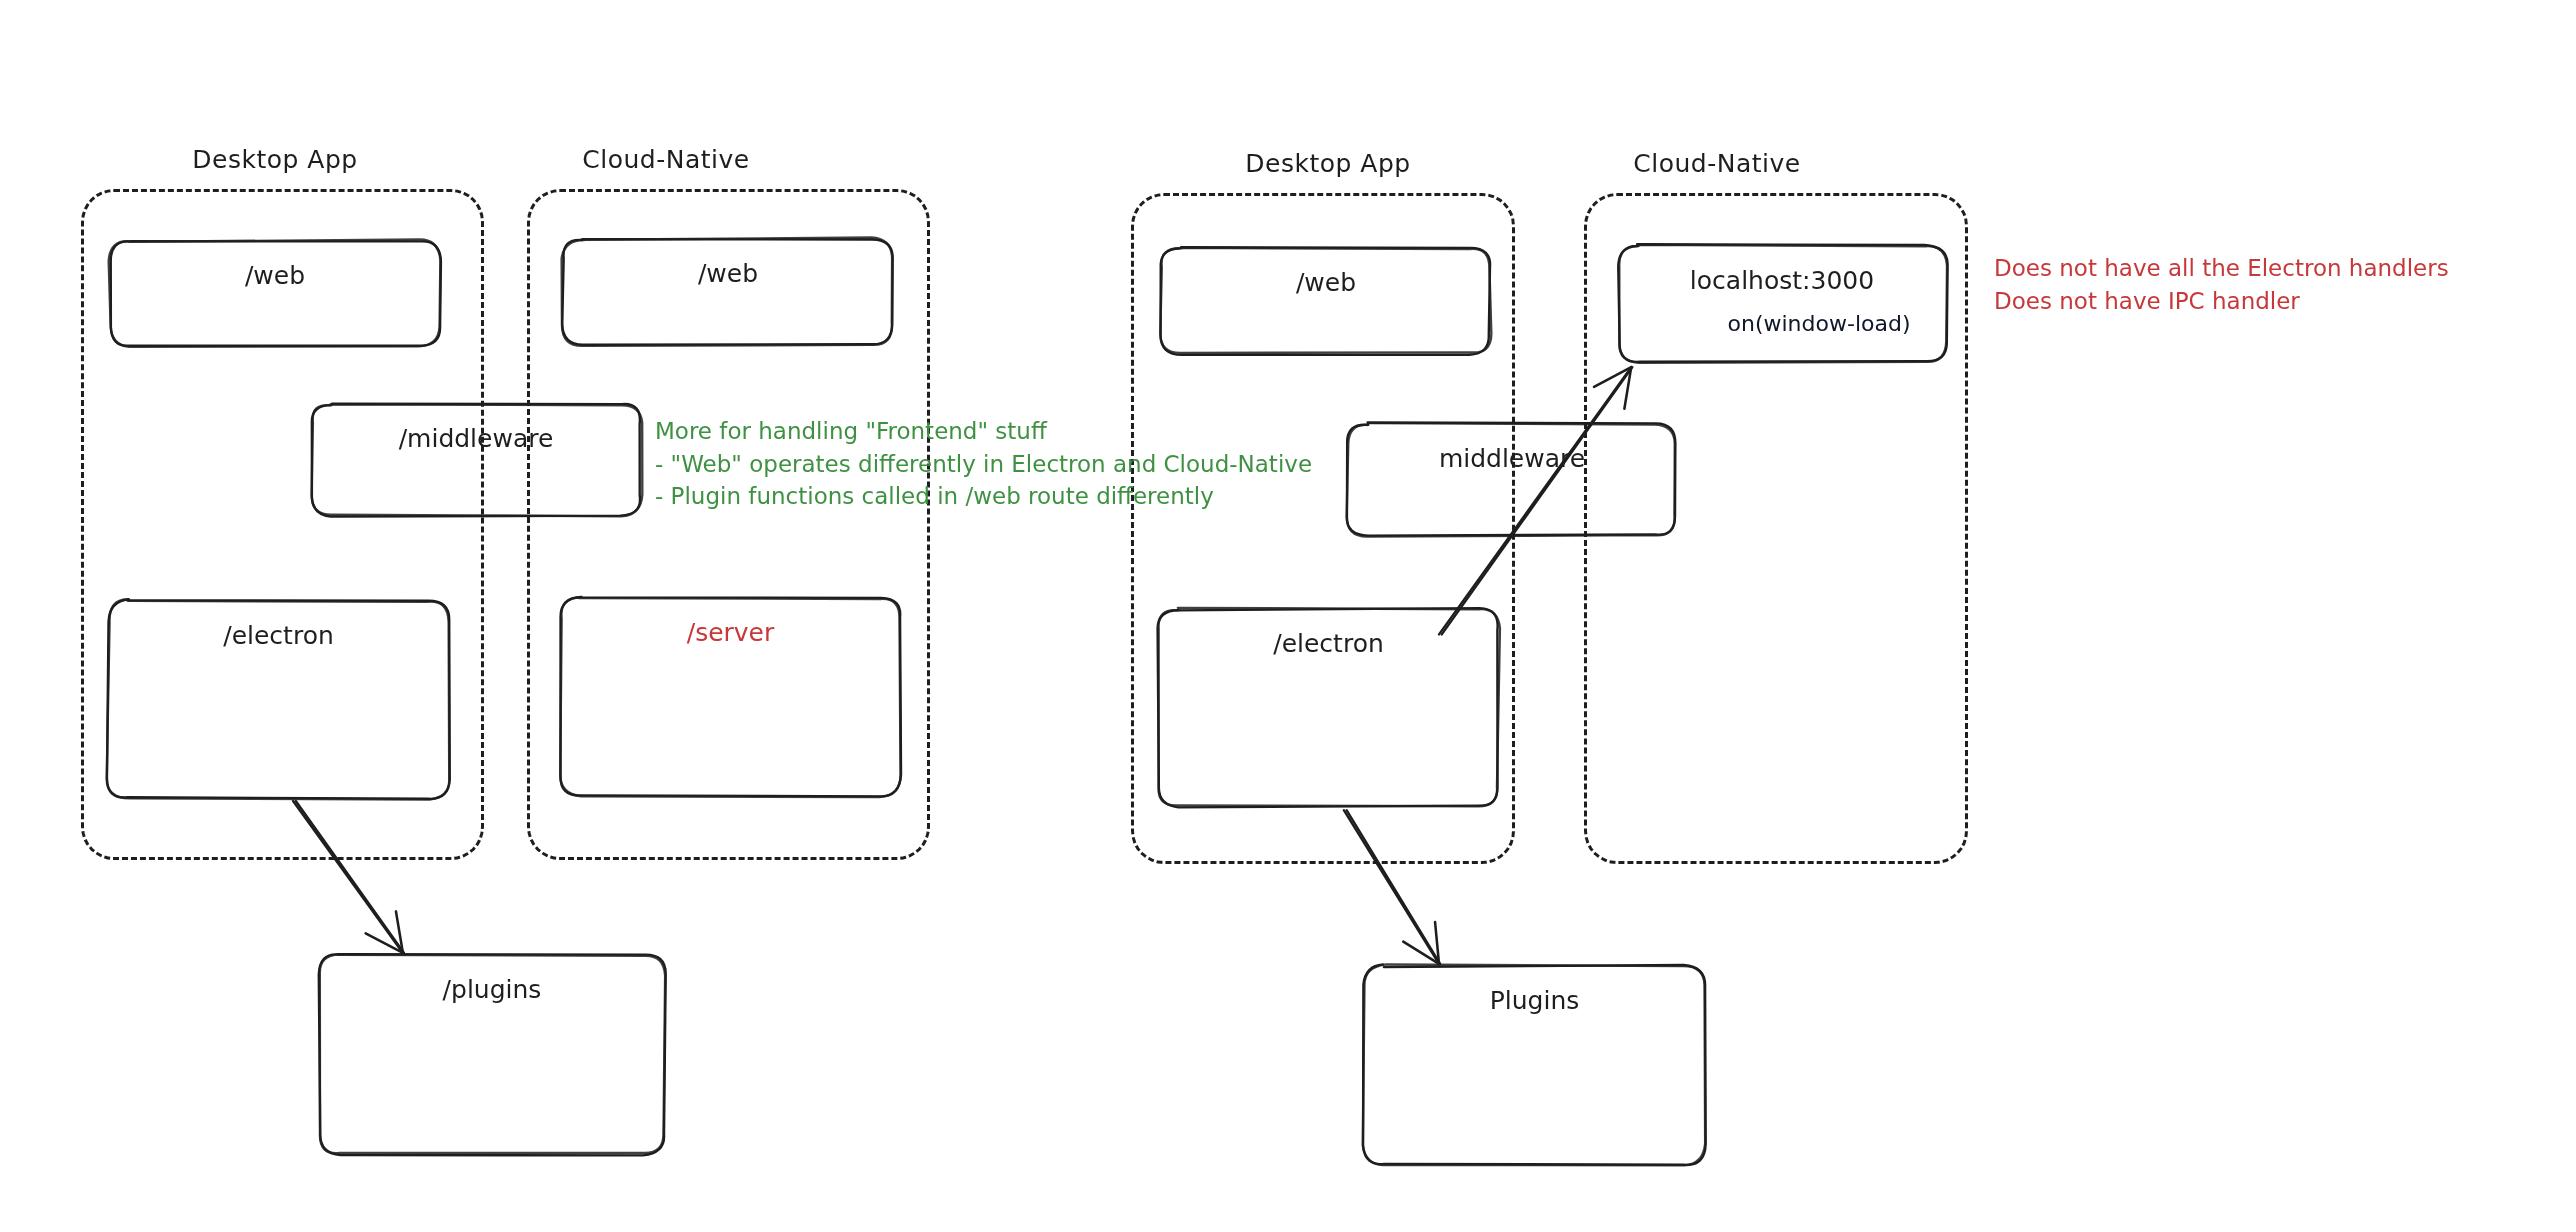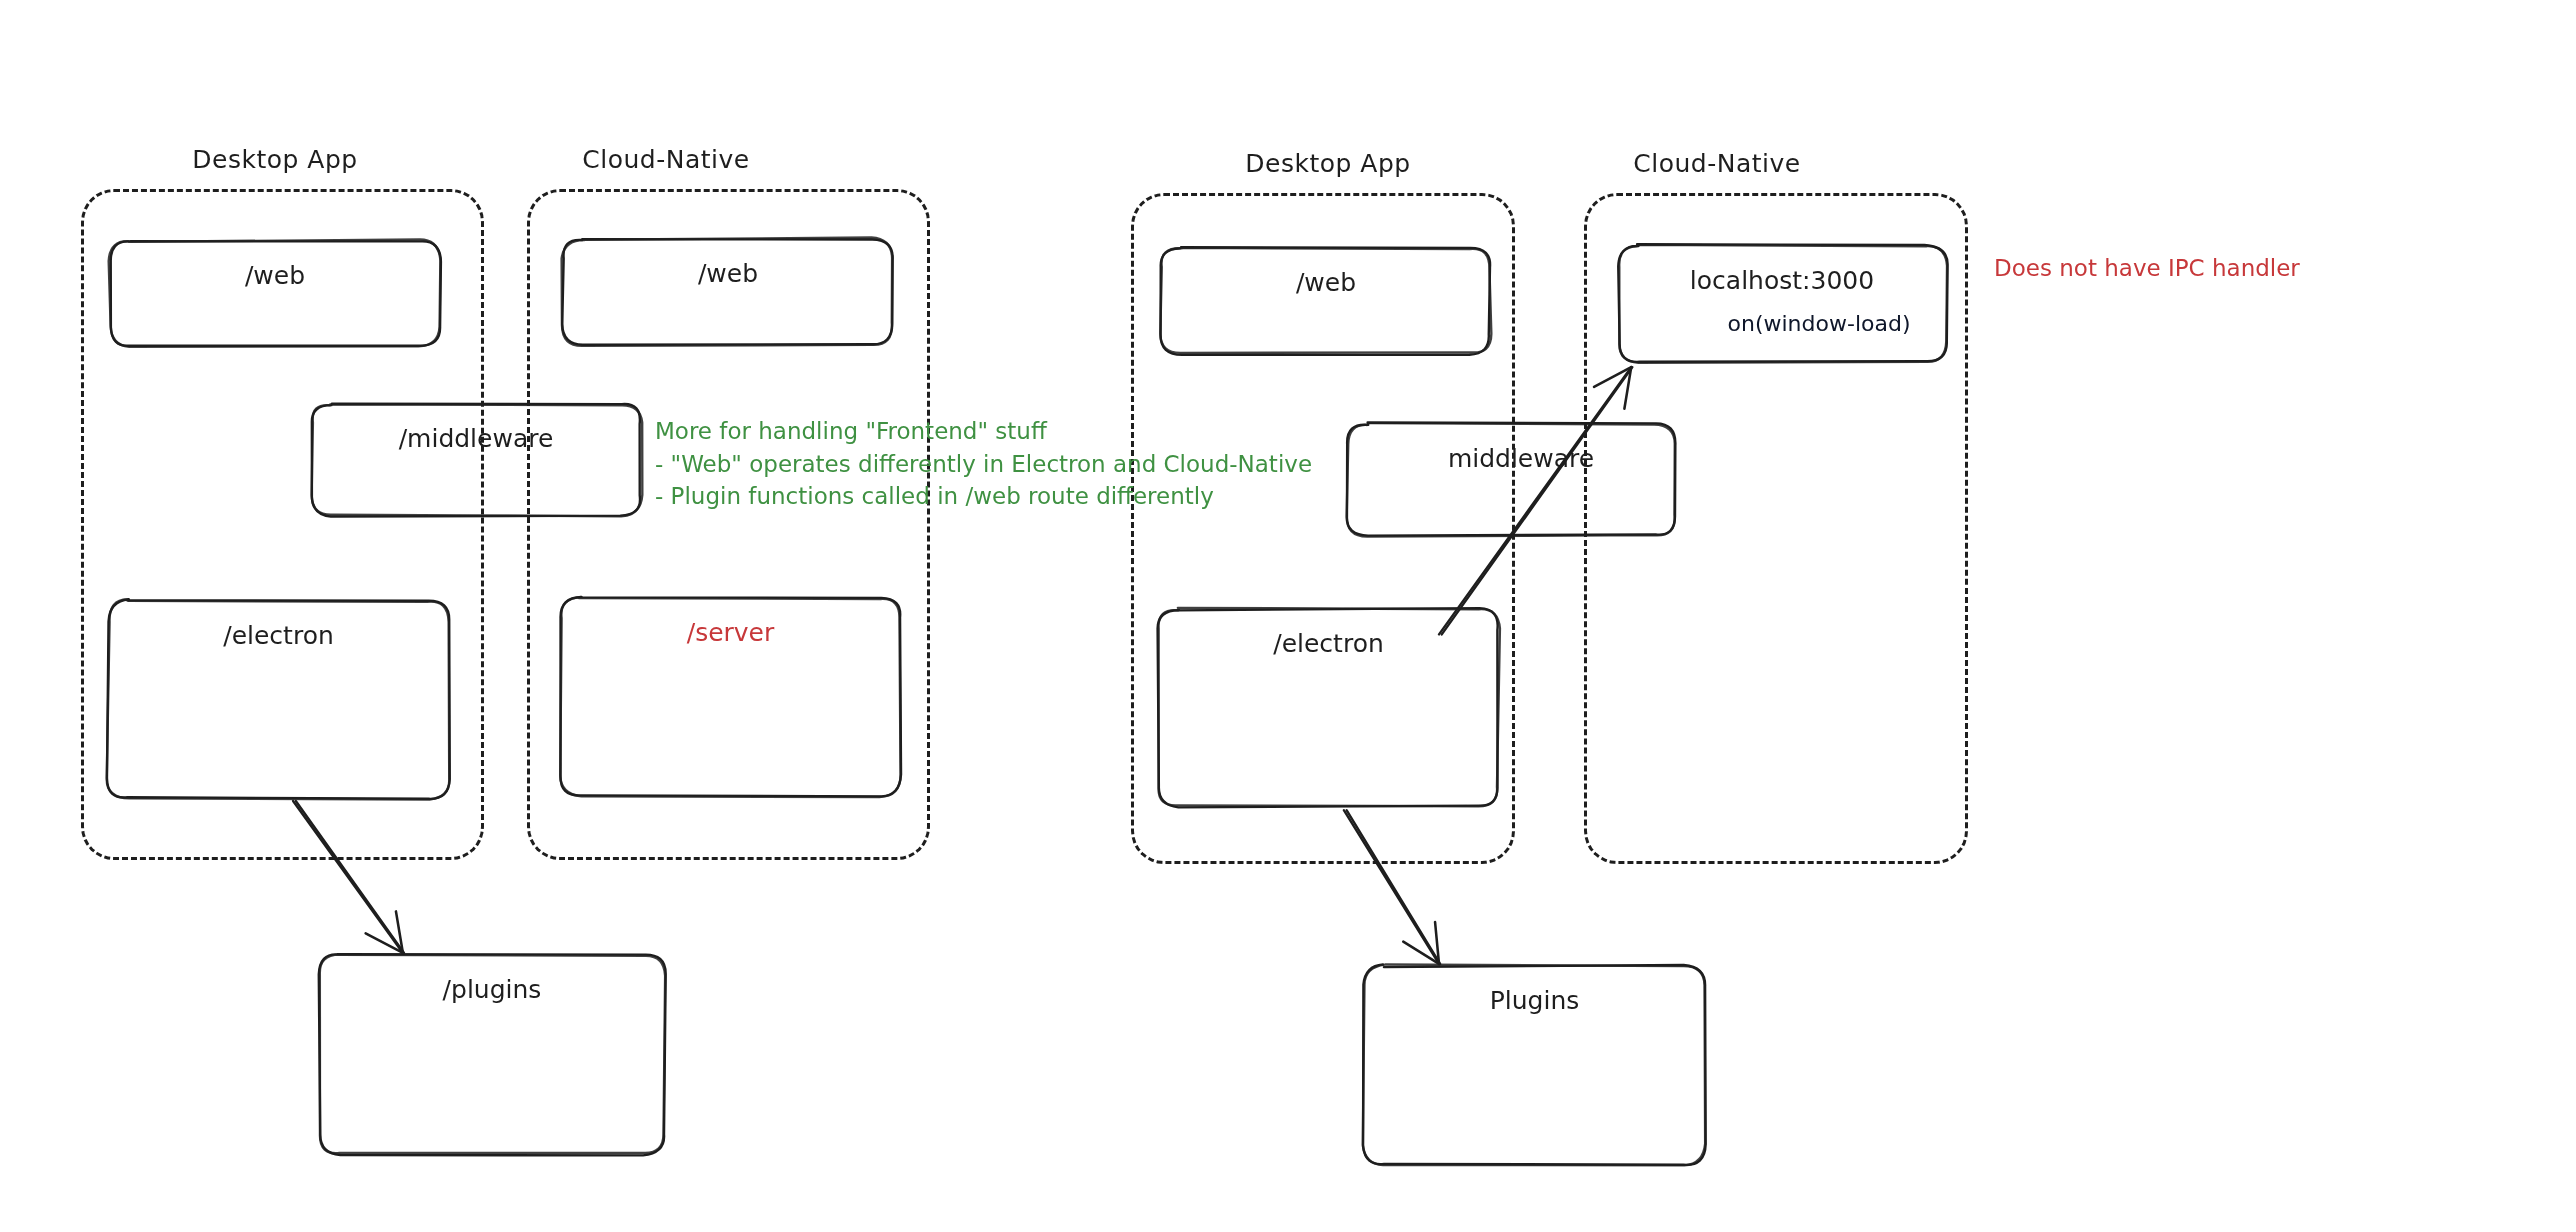--- a/index.html
+++ b/index.html
@@ -133,24 +133,24 @@
     <div class="node-hit" style="position: absolute; left: 560px; top: 586px; width: 341px; height: 198px;"></div>
     <div class="node-label" style="position: absolute; left: 560px; top: 606px; width: 341px; color: rgb(199, 56, 58);">/server</div>
     <div class="node-hit" style="position: absolute; left: 319px; top: 943px; width: 346px; height: 200px;"></div>
     <div class="node-label" style="position: absolute; left: 319px; top: 963px; width: 346px;">/plugins</div>
     <div class="node-hit" style="position: absolute; left: 1161px; top: 236px; width: 330px; height: 105px;"></div>
     <div class="node-label" style="position: absolute; left: 1161px; top: 256px; width: 330px;">/web</div>
     <div class="node-hit" style="position: absolute; left: 1618px; top: 233px; width: 328px; height: 117px;"></div>
     <div class="node-label" style="position: absolute; left: 1618px; top: 254px; width: 328px;">localhost:3000</div>
     <div class="node-label sub" style="position: absolute; left: 1655px; top: 299px; width: 328px;">on(window-load)</div>
     <div class="node-hit" style="position: absolute; left: 1348px; top: 412px; width: 328px; height: 112px;"></div>
-    <div class="node-label" style="position: absolute; left: 1348px; top: 432px; width: 328px; padding-left: 9px;">middleware</div>
+    <div class="node-label" style="position: absolute; left: 1348px; top: 432px; width: 328px;">middleware</div>
     <div class="node-hit" style="position: absolute; left: 1158px; top: 597px; width: 341px; height: 198px;"></div>
     <div class="node-label" style="position: absolute; left: 1158px; top: 617px; width: 341px;">/electron</div>
     <div class="node-hit" style="position: absolute; left: 1364px; top: 954px; width: 341px; height: 200px;"></div>
     <div class="node-label" style="position: absolute; left: 1364px; top: 974px; width: 341px;">Plugins</div>
     <div class="annotation green" style="left: 655px; top: 403px;"><div>More for handling "Frontend" stuff</div><div>- "Web" operates differently in Electron and Cloud-Native</div><div>- Plugin functions called in /web route differently</div></div>
-    <div class="annotation red" style="left: 1994px; top: 240px;"><div>Does not have IPC handler</div></div>
+    <div class="annotation red" style="left: 1994px; top: 240px;"><div>Does not have all the Electron handlers</div><div>Does not have IPC handler</div></div>
     <div style="position: absolute; left: 293px; top: 789px; width: 110px; height: 152px;"></div>
     <div style="position: absolute; left: 1344px; top: 798px; width: 95px; height: 154px;"></div>
     <div style="position: absolute; left: 1439px; top: 355px; width: 192px; height: 267px;"></div>
   </div>
 
 
 </body></html>

